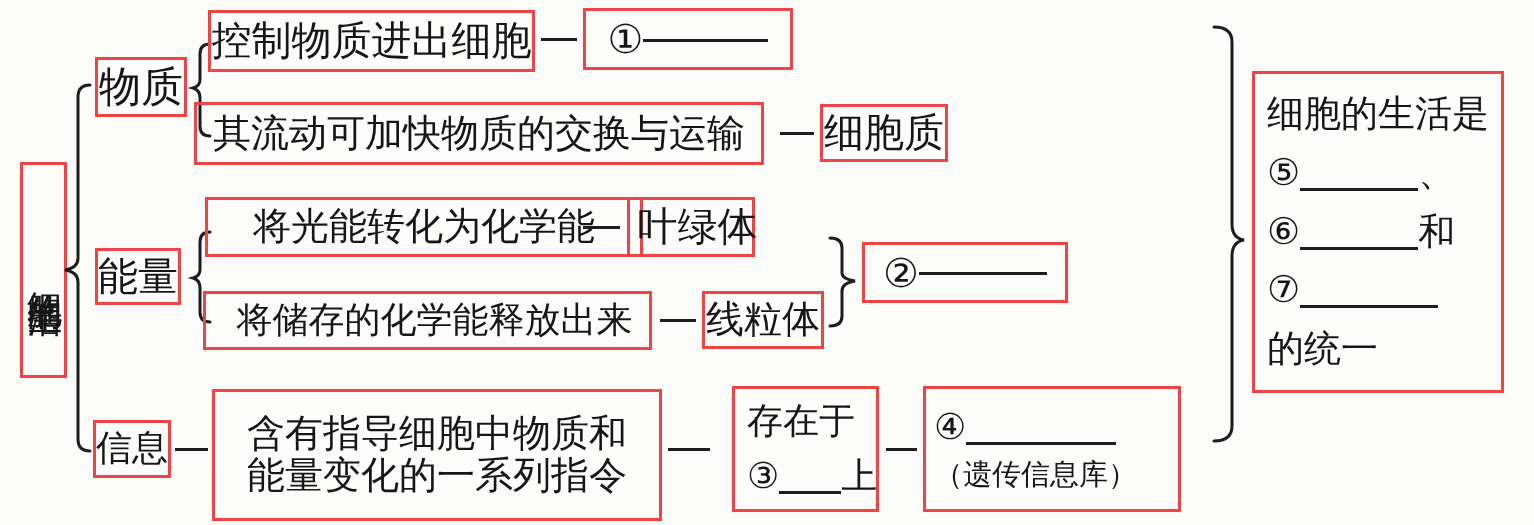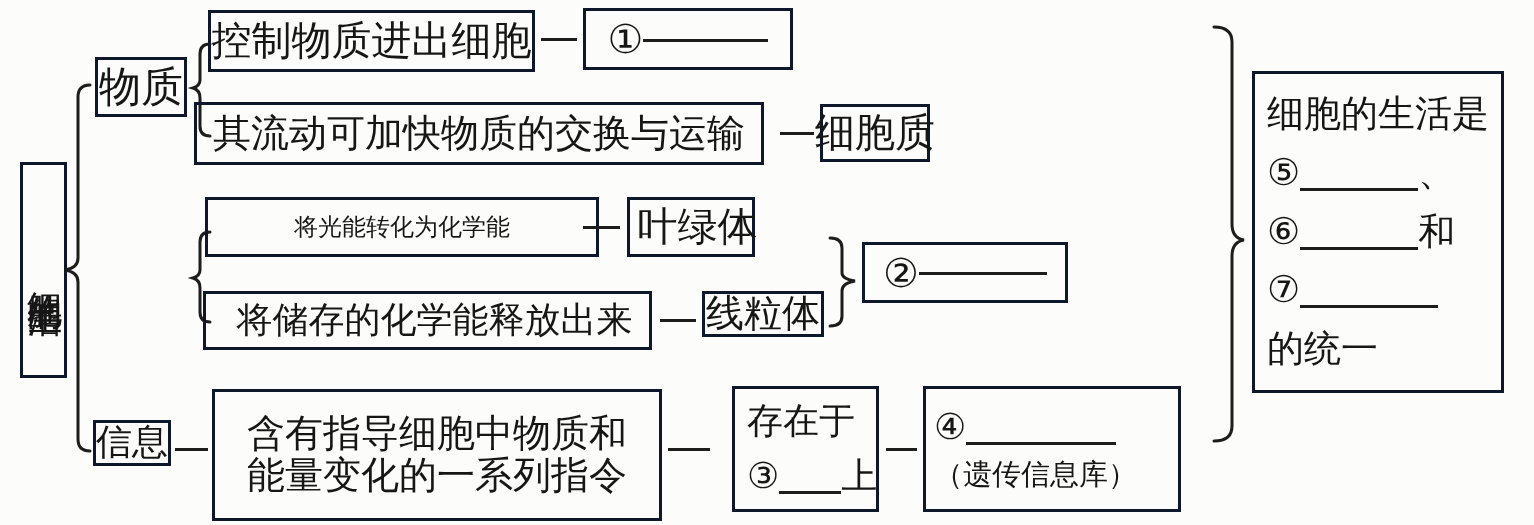--- a/index.html
+++ b/index.html
@@ -1,21 +1,21 @@
 <!DOCTYPE html>
 <html><head>
 <meta charset="utf-8">
 <style>
   html,body{margin:0;padding:0;background:#e8e8e8;}
   .stage{
     position:relative;width:1534px;height:525px;background:#fcfcfa;
     font-family:"Liberation Serif","DejaVu Serif",serif;color:#161616;overflow:hidden;
   }
   .bx{
-    position:absolute;border:3px solid #0f172a;box-sizing:border-box;
+    position:absolute;border:3px solid #ef4444;box-sizing:border-box;
     display:flex;align-items:center;justify-content:center;
     white-space:nowrap;background:transparent;line-height:1.1;
   }
   .col{flex-direction:column;align-items:flex-start;justify-content:center;}
   .dash{position:absolute;height:0;border-top:3px solid #1d1d1d;}
   svg.brace{position:absolute;overflow:visible;}
   .brace path{fill:none;stroke:#1d1d1d;stroke-width:3;stroke-linecap:round;}
   .vert{writing-mode:vertical-rl;text-orientation:upright;letter-spacing:3px;}
   .bl{display:inline-block;height:2px;border-bottom:3px solid #1d1d1d;vertical-align:-6px;}
   .cn{font-family:"DejaVu Sans","Liberation Sans",sans-serif;}
@@ -48,55 +48,58 @@
   <div class="dash" style="left:541px;top:38px;width:36px;"></div>
   <div class="bx" style="left:583px;top:8px;width:210px;height:62px;font-size:40px;">
     <span class="cn">①</span>
       <span class="bl" style="width:125px;"></span>
   </div>
 
   <div class="bx" style="left:194px;top:102px;width:570px;height:63px;font-size:38px;">
     <span>其流动可加快物质的交换与运输</span>
   </div>
   <div class="dash" style="left:780px;top:132px;width:34px;"></div>
-  <div class="bx" style="left:820px;top:104px;width:110px;height:58px;font-size:40px;text-align:center;">
+  <div class="bx" style="left:820px;top:104px;width:128px;height:58px;font-size:40px;text-align:center;">
     <span>细胞质</span>
   </div>
 
+  <div class="bx" style="left:95px;top:248px;width:86px;height:57px;font-size:40px;">
+    <span>能量</span>
+  </div>
 
   <svg class="brace" style="left:191px;top:230px;" width="22" height="94" viewBox="0 0 22 94">
     <path d="M 19,2 Q 9,2 9,12 L 9,40 Q 9,46 2,48 Q 9,50 9,58 L 9,82 Q 9,92 19,92"></path>
   </svg>
 
-  <div class="bx" style="left:205px;top:197px;width:394px;height:60px;font-size:24px;text-align:center;">
+  <div class="bx" style="left:205px;top:197px;width:438px;height:60px;font-size:38px;text-align:center;">
     <span>将光能转化为化学能</span>
   </div>
   <div class="dash" style="left:583px;top:226px;width:37px;"></div>
   <div class="bx" style="left:627px;top:197px;width:128px;height:60px;font-size:40px;padding-left:13px;">
     <span>叶绿体</span>
   </div>
 
   <div class="bx" style="left:203px;top:291px;width:449px;height:59px;font-size:36px;padding-left:14px;">
     <span>将储存的化学能释放出来</span>
   </div>
   <div class="dash" style="left:660px;top:319px;width:36px;"></div>
-  <div class="bx" style="left:702px;top:291px;width:122px;height:46px;font-size:38px;">
+  <div class="bx" style="left:702px;top:291px;width:122px;height:58px;font-size:38px;">
     <span>线粒体</span>
   </div>
 
   <svg class="brace" style="left:828px;top:236px;" width="30" height="92" viewBox="0 0 30 92">
     <path d="M 2,2 Q 14,2 14,12 L 14,37 Q 14,43 27,45 Q 14,47 14,55 L 14,80 Q 14,90 2,90"></path>
   </svg>
 
   <div class="bx" style="left:862px;top:242px;width:206px;height:61px;font-size:40px;">
     <span class="cn">②</span>
       <span class="bl" style="width:128px;"></span>
   </div>
 
-  <div class="bx" style="left:93px;top:420px;width:78px;height:46px;font-size:36px;">
+  <div class="bx" style="left:93px;top:420px;width:78px;height:58px;font-size:36px;">
     <span>信息</span>
   </div>
   <div class="dash" style="left:175px;top:448px;width:33px;"></div>
 
   <div class="bx col" style="left:212px;top:389px;width:450px;height:132px;font-size:38px;padding:2px 10px;align-items:center;">
     <span class="ln">含有指导细胞中物质和</span>
     <span class="ln">能量变化的一系列指令</span>
   </div>
   <div class="dash" style="left:668px;top:448px;width:42px;"></div>
 

